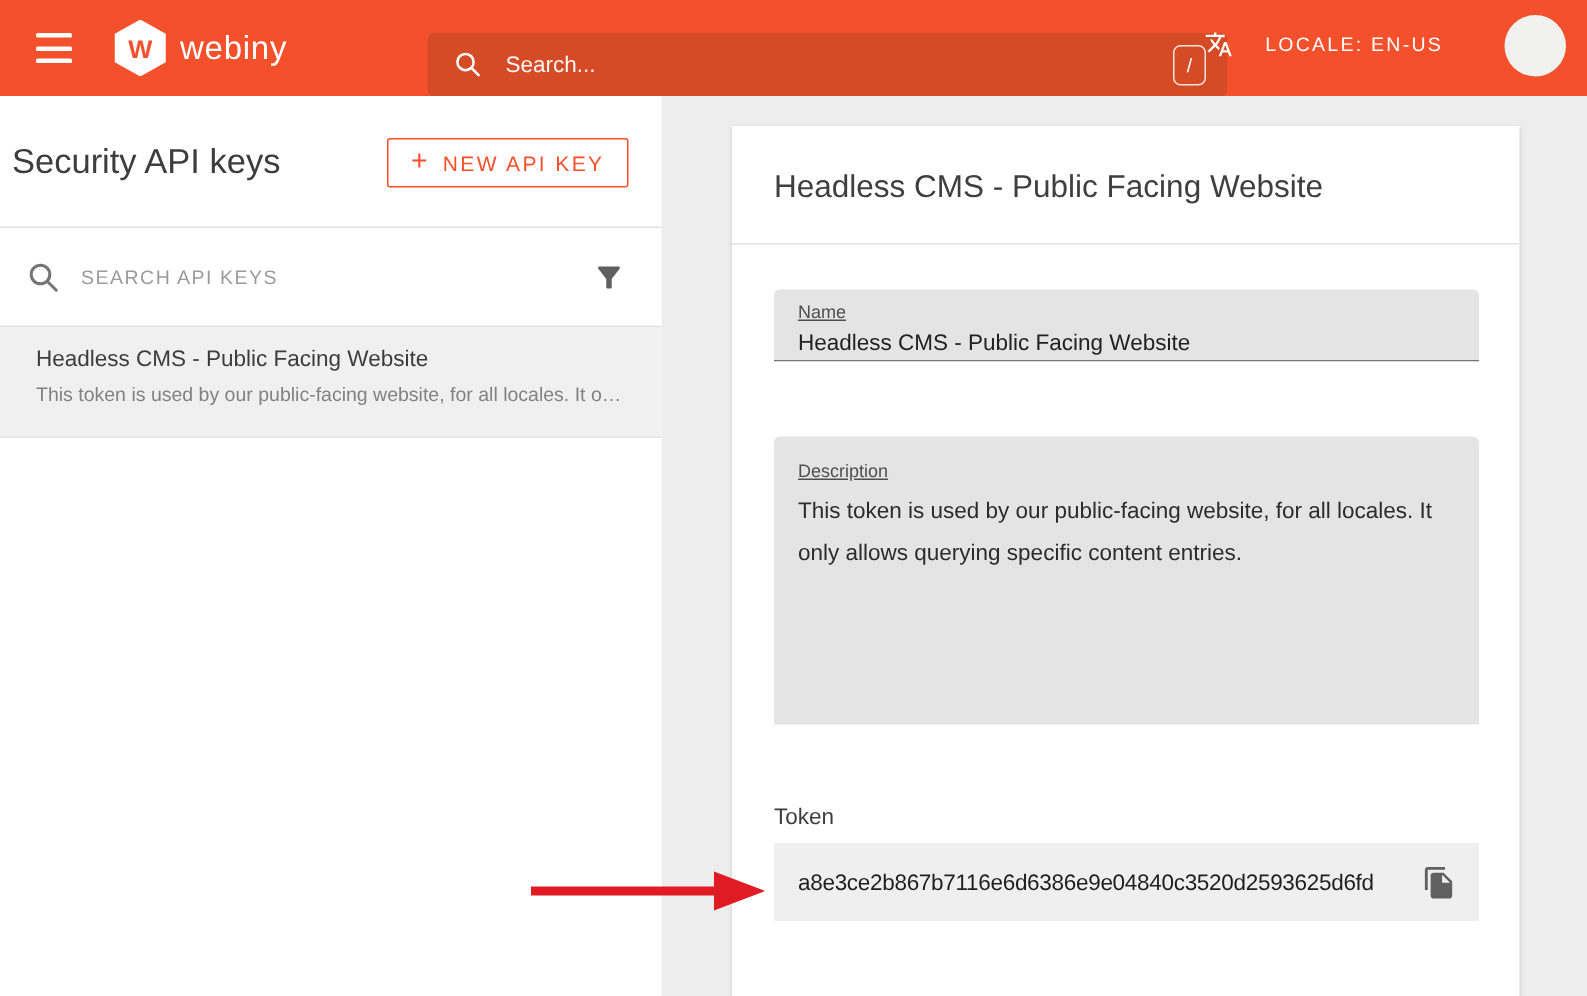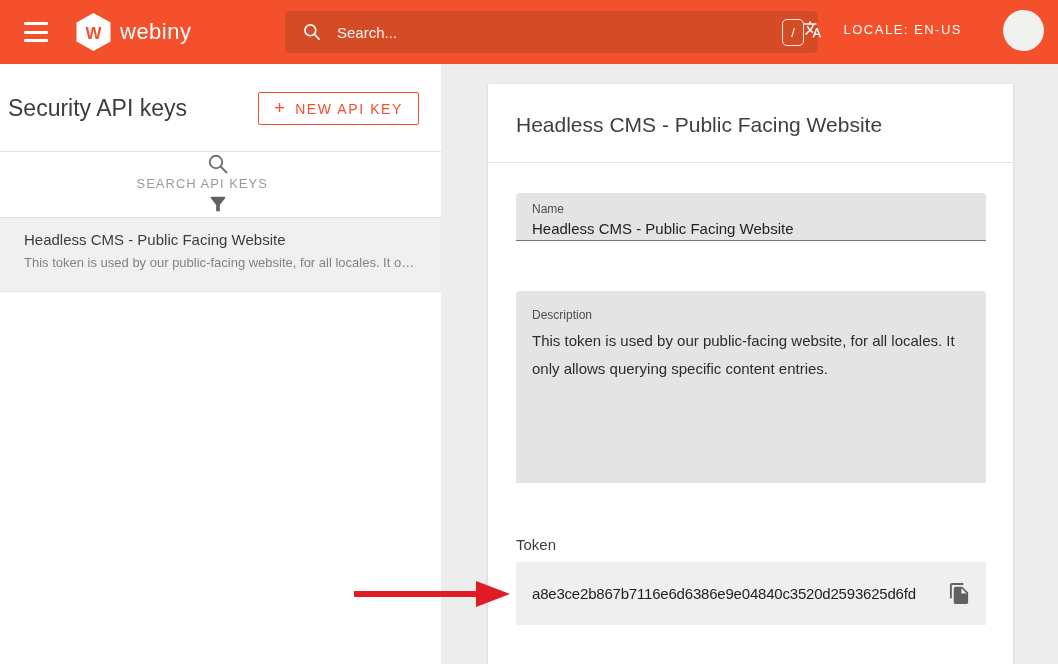--- a/index.html
+++ b/index.html
@@ -6,55 +6,55 @@
   html,body { width:1058px; height:664px; overflow:hidden; }
   body { font-family:"Liberation Sans", sans-serif; background:#ededed; position:relative; }
 
   
   .header { position:absolute; left:0; top:0; width:1058px; height:64px; background:#f4502b; z-index:20; }
   .hamburger { position:absolute; left:24px; top:22px; width:24px; height:20px; display:flex; flex-direction:column; justify-content:space-between; cursor:pointer; }
   .hamburger span { display:block; height:3px; background:#fff; border-radius:1px; }
   .logo { position:absolute; left:76px; top:12px; height:40px; display:flex; align-items:center; cursor:pointer; }
   .logo svg { display:block; }
   .logo-word { color:#fff; font-size:22px; font-weight:400; letter-spacing:.5px; margin-left:9px; }
-  .hdr-search { position:absolute; left:285px; top:11px; width:533px; height:42px; background:#d54b26; border-radius:4px; display:flex; align-items:center; padding:0 14px 0 17px; }
+  .hdr-search { position:absolute; left:285px; top:22px; width:533px; height:42px; background:#d54b26; border-radius:4px; display:flex; align-items:center; padding:0 14px 0 17px; }
   .hdr-search input { flex:1; background:transparent; border:none; outline:none; color:#fff; font-size:15px; margin-left:15px; font-family:"Liberation Sans", sans-serif; }
   .hdr-search input::placeholder { color:rgba(255,255,255,.95); opacity:1; }
   .slash-badge { width:22px; height:27px; border:1.5px solid rgba(255,255,255,.85); border-radius:5px; color:#fff; font-size:13px; display:flex; align-items:center; justify-content:center; }
   .locale { position:absolute; right:96px; top:20px; display:flex; align-items:center; gap:22px; color:#fff; cursor:pointer; }
   .locale-label { font-size:13px; letter-spacing:1.5px; }
   .avatar { position:absolute; right:14px; top:10px; width:41px; height:41px; border-radius:50%; background:#f1f1f0; cursor:pointer; }
 
   
   .left-panel { position:absolute; left:0; top:64px; width:441px; bottom:0; background:#fff; z-index:10; }
   .panel-header { height:88px; border-bottom:1px solid #e3e3e3; position:relative; }
   .panel-title { position:absolute; left:8px; top:50%; transform:translateY(-50%); font-size:23px; font-weight:400; color:#3d3d3d; }
   .new-btn { position:absolute; right:22px; top:28px; height:33px; display:flex; align-items:center; gap:10px; padding:0 15px; background:#fff; border:1px solid #f4502b; border-radius:2px; color:#f4502b; font-size:14px; letter-spacing:1.6px; cursor:pointer; font-family:"Liberation Sans", sans-serif; }
   .new-btn .plus { font-size:19px; font-weight:400; letter-spacing:0; line-height:1; margin-top:-2px; }
-  .panel-search { height:66px; border-bottom:1px solid #e3e3e3; display:flex; align-items:center; padding:0 22px 0 17px;flex-direction:column; }
+  .panel-search { height:66px; border-bottom:1px solid #e3e3e3; display:flex; align-items:center; padding:0 22px 0 17px; }
   .panel-search input { flex:1; border:none; outline:none; font-size:13px; letter-spacing:1px; color:#555; margin-left:13px; font-family:"Liberation Sans", sans-serif; }
   .panel-search input::placeholder { color:#9b9b9b; opacity:1; }
   .filter-btn { background:none; border:none; cursor:pointer; padding:2px; display:flex; }
   .list-item { height:74px; background:#f0f0f0; border-bottom:1px solid #e7e7e7; padding:13px 24px 0; cursor:pointer; }
   .li-title { font-size:15px; color:#3d3d3d; margin-bottom:7px; }
   .li-desc { font-size:13px; color:#828282; white-space:nowrap; overflow:hidden; text-overflow:ellipsis; max-width:398px; }
 
   
   .content { position:absolute; left:441px; top:64px; right:0; bottom:0; background:#ededed; }
   .card { position:absolute; left:47px; top:20px; width:525px; height:600px; background:#fff; box-shadow:0 1px 3px rgba(0,0,0,.14); }
   .card-title { padding:25px 60px 22px 28px; font-size:21px; line-height:31px; color:#3f3f3f; border-bottom:1px solid #e2e2e2; }
   .card-body { padding:0 27px 0 28px; }
   .field { background:#e4e4e4; border-radius:4px 4px 0 0; }
-  .field .f-label { font-size:12px; color:#4f4f4f; }
+  .field .f-label { font-size:12px; color:#4f4f4f;text-decoration:underline; }
   .field-name { margin-top:30px; height:48px; border-bottom:1px solid #757575; padding:6px 16px 0; }
   .field-name input { display:block; width:100%; background:transparent; border:none; outline:none; font-size:15px; color:#222; margin-top:3px; font-family:"Liberation Sans", sans-serif; }
   .field-desc { margin-top:50px; height:192px; padding:14px 16px 0; }
   .field-desc textarea { display:block; width:100%; height:120px; background:transparent; border:none; outline:none; resize:none; font-size:15px; line-height:28px; color:#2c2c2c; margin-top:4px; font-family:"Liberation Sans", sans-serif; overflow:hidden; }
   .token-label { margin-top:53px; font-size:15px; color:#3d3d3d; }
-  .token-box { margin-top:9px; height:63px; background:#efefef; display:flex; align-items:center; padding:0 8px 0 16px; }
+  .token-box { margin-top:9px; height:52px; background:#efefef; display:flex; align-items:center; padding:0 8px 0 16px; }
   .token-value { flex:1; font-size:15px; color:#1f1f1f; letter-spacing:-0.2px; }
   .copy-btn { background:none; border:none; cursor:pointer; width:38px; height:38px; display:flex; align-items:center; justify-content:center; }
 
   
   .arrow-annotation { position:absolute; left:348px; top:578px; z-index:30; pointer-events:none; }
 </style>
 </head>
 <body>
 
 <div class="header">

